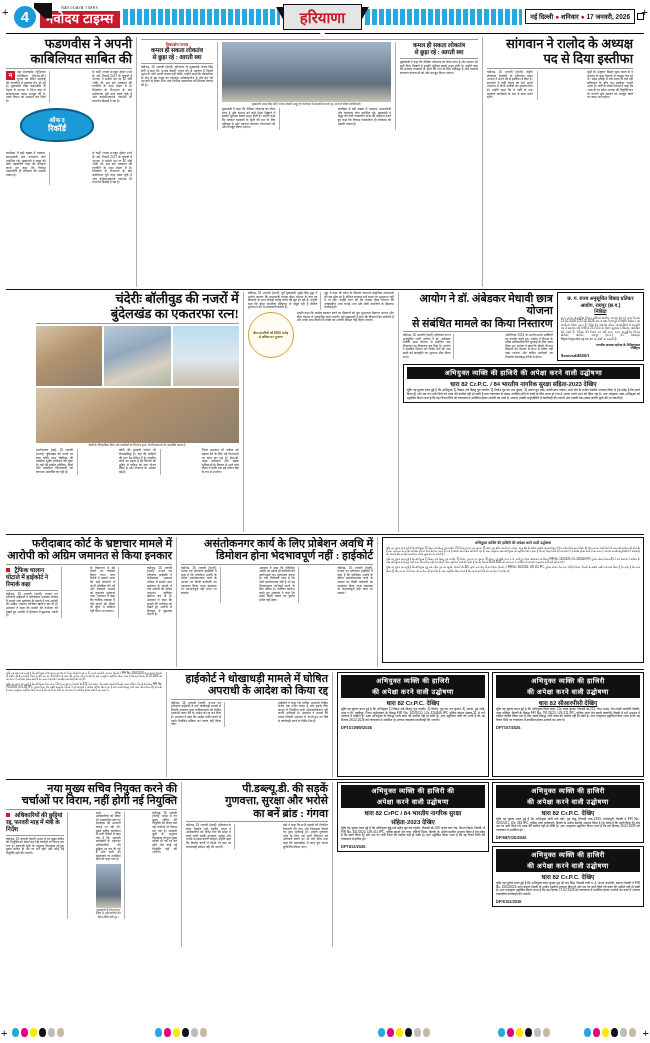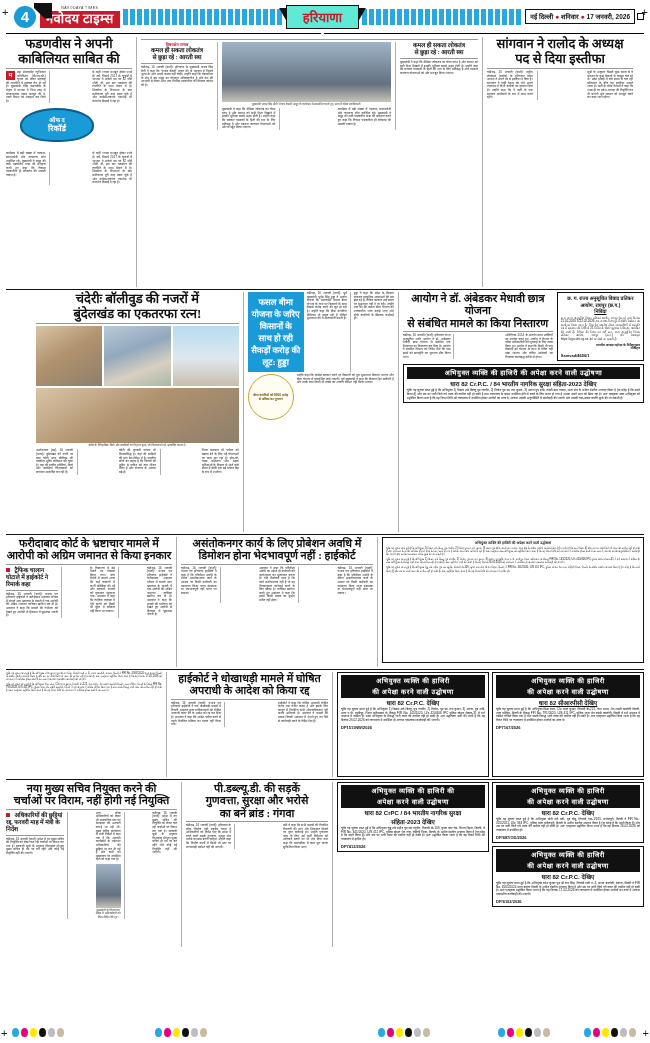--- a/index.html
+++ b/index.html
@@ -25,34 +25,34 @@
   }
   .logo-wrap { position:relative; margin-left:4px; flex:0 0 auto; }
   .logo-fold { position:absolute; left:-6px; top:-3px; width:18px; height:16px; background:#111;
                clip-path:polygon(0 0,100% 0,100% 100%,60% 100%,0 35%); }
   .logo-tiny { font-size:3.5px; letter-spacing:.5px; text-align:center; color:#333; line-height:4px; height:5px;}
   .logo-box { background:#c9192b; color:#fff; padding:1px 6px 2px; font-size:13px; font-weight:bold;
               font-family:"Liberation Serif", serif; letter-spacing:.3px; line-height:14px; }
   .stripes { flex:1 1 auto; height:16px; margin:0 3px;
      background:repeating-linear-gradient(90deg,#29a8e0 0 5px,#ffffff 5px 7px); }
   .ribbon { position:relative; flex:0 0 auto; }
-  .ribbon-box { border:1.5px solid #111; background:#5eead4; padding:2px 16px; font-size:13px; font-weight:bold;
+  .ribbon-box { border:1.5px solid #111; background:#e5e5e5; padding:2px 16px; font-size:15px; font-weight:bold;
                 color:#c9192b; font-family:"Liberation Serif", serif; position:relative; z-index:2;}
   .ribbon::before, .ribbon::after { content:""; position:absolute; top:3px; width:9px; height:16px; background:#111; z-index:1;}
   .ribbon::before { left:-7px; clip-path:polygon(0 0,100% 0,100% 100%); }
   .ribbon::after  { right:-7px; clip-path:polygon(0 0,100% 0,0 100%); }
   .ribbon-tail { position:absolute; left:50%; transform:translateX(-50%); bottom:-7px; width:12px; height:8px;
                  background:#fff; border:1px solid #111; border-top:0; clip-path:polygon(0 0,100% 0,50% 100%); }
   .dateline { border:1px solid #111; background:#fff; font-size:6.5px; font-weight:bold; padding:2px 4px;
               white-space:nowrap; flex:0 0 auto; }
   .dateline .dot { color:#c9192b; font-size:7px; }
   .end-cap { width:7px; height:7px; border:1px solid #111; margin-left:2px; flex:0 0 auto; }
 
   
-  .hl { font-family:"Liberation Serif", serif; font-weight:bold; text-align:center; line-height:1.12; }
+  .hl { font-family:"Liberation Serif", serif; font-weight:bold; text-align:right; line-height:1.12; }
   .hl-xl { font-size:15px; }
   .hl-lg { font-size:13px; }
   .hl-md { font-size:11px; }
   .blue { color:#1380c4; }
   .body-txt { font-size:3.1px; line-height:3.6px; text-align:justify; color:#2a2a2a; }
   .hr-thin { border-top:.7px solid #999; }
   .hr-thick { border-top:1.6px solid #111; }
   .drop-sq { float:left; width:9px; height:9px; background:#c9192b; color:#fff; font-size:6px;
              font-weight:bold; text-align:center; line-height:9px; margin:0 2px 0 0; }
   .bullet-sq { display:inline-block; width:4px; height:4px; background:#c9192b; margin-right:3px; }
@@ -236,28 +236,20 @@
         <div class="body-txt">चंदेरी की बुनकरी परंपरा भी विश्वप्रसिद्ध है। यहां की साड़ियों की मांग देश-विदेश में है। स्थानीय लोगों का कहना है कि फिल्मों की शूटिंग से पर्यटन को नया जीवन मिला है और रोजगार के अवसर बढ़े हैं।</div>
         <div class="sep-v"></div>
         <div class="body-txt">जिला प्रशासन भी पर्यटन को बढ़ावा देने के लिए नई योजनाओं पर काम कर रहा है। होम-स्टे, गाइड प्रशिक्षण और सड़क सुविधाओं के विस्तार से आने वाले समय में चंदेरी एक बड़े पर्यटन केंद्र के रूप में उभरेगा।</div>
       </div>
     </div>
 
     <div class="sep-v"></div>
 
     <div style="width:160px; padding:0 4px;">
       <div class="row" style="gap:3px;">
-        <div class="promo" style="width:56px;">
-          <div>फसल बीमा</div>
-          <div>योजना के जरिए</div>
-          <div>किसानों के</div>
-          <div>साथ हो रही</div>
-          <div>सैकड़ों करोड़ की</div>
-          <div>लूट: हुड्डा</div>
-        </div>
         <div style="flex:1;">
           <div class="body-txt">चंडीगढ़, 16 जनवरी (वार्ता): पूर्व मुख्यमंत्री भूपेंद्र सिंह हुड्डा ने आरोप लगाया कि प्रधानमंत्री फसल बीमा योजना के नाम पर किसानों के साथ सैकड़ों करोड़ रुपये की लूट हो रही है। उन्होंने कहा कि बीमा कंपनियां प्रीमियम तो वसूल रही हैं लेकिन मुआवजा देने में आनाकानी करती हैं।</div>
         </div>
         <div class="sep-v"></div>
         <div style="flex:1;">
           <div class="body-txt">हुड्डा ने कहा कि प्रदेश के किसान लगातार प्राकृतिक आपदाओं की मार झेल रहे हैं, लेकिन सरकार उन्हें समय पर मुआवजा नहीं दे पा रही। उन्होंने मांग की कि फसल बीमा योजना की उच्चस्तरीय जांच कराई जाए और दोषी कंपनियों के खिलाफ कार्रवाई हो।</div>
         </div>
       </div>
       <div class="row mt2" style="gap:3px;align-items:flex-start;">
         <div class="seal">बीमा कंपनियों को 8000 करोड़ से अधिक का भुगतान</div>

